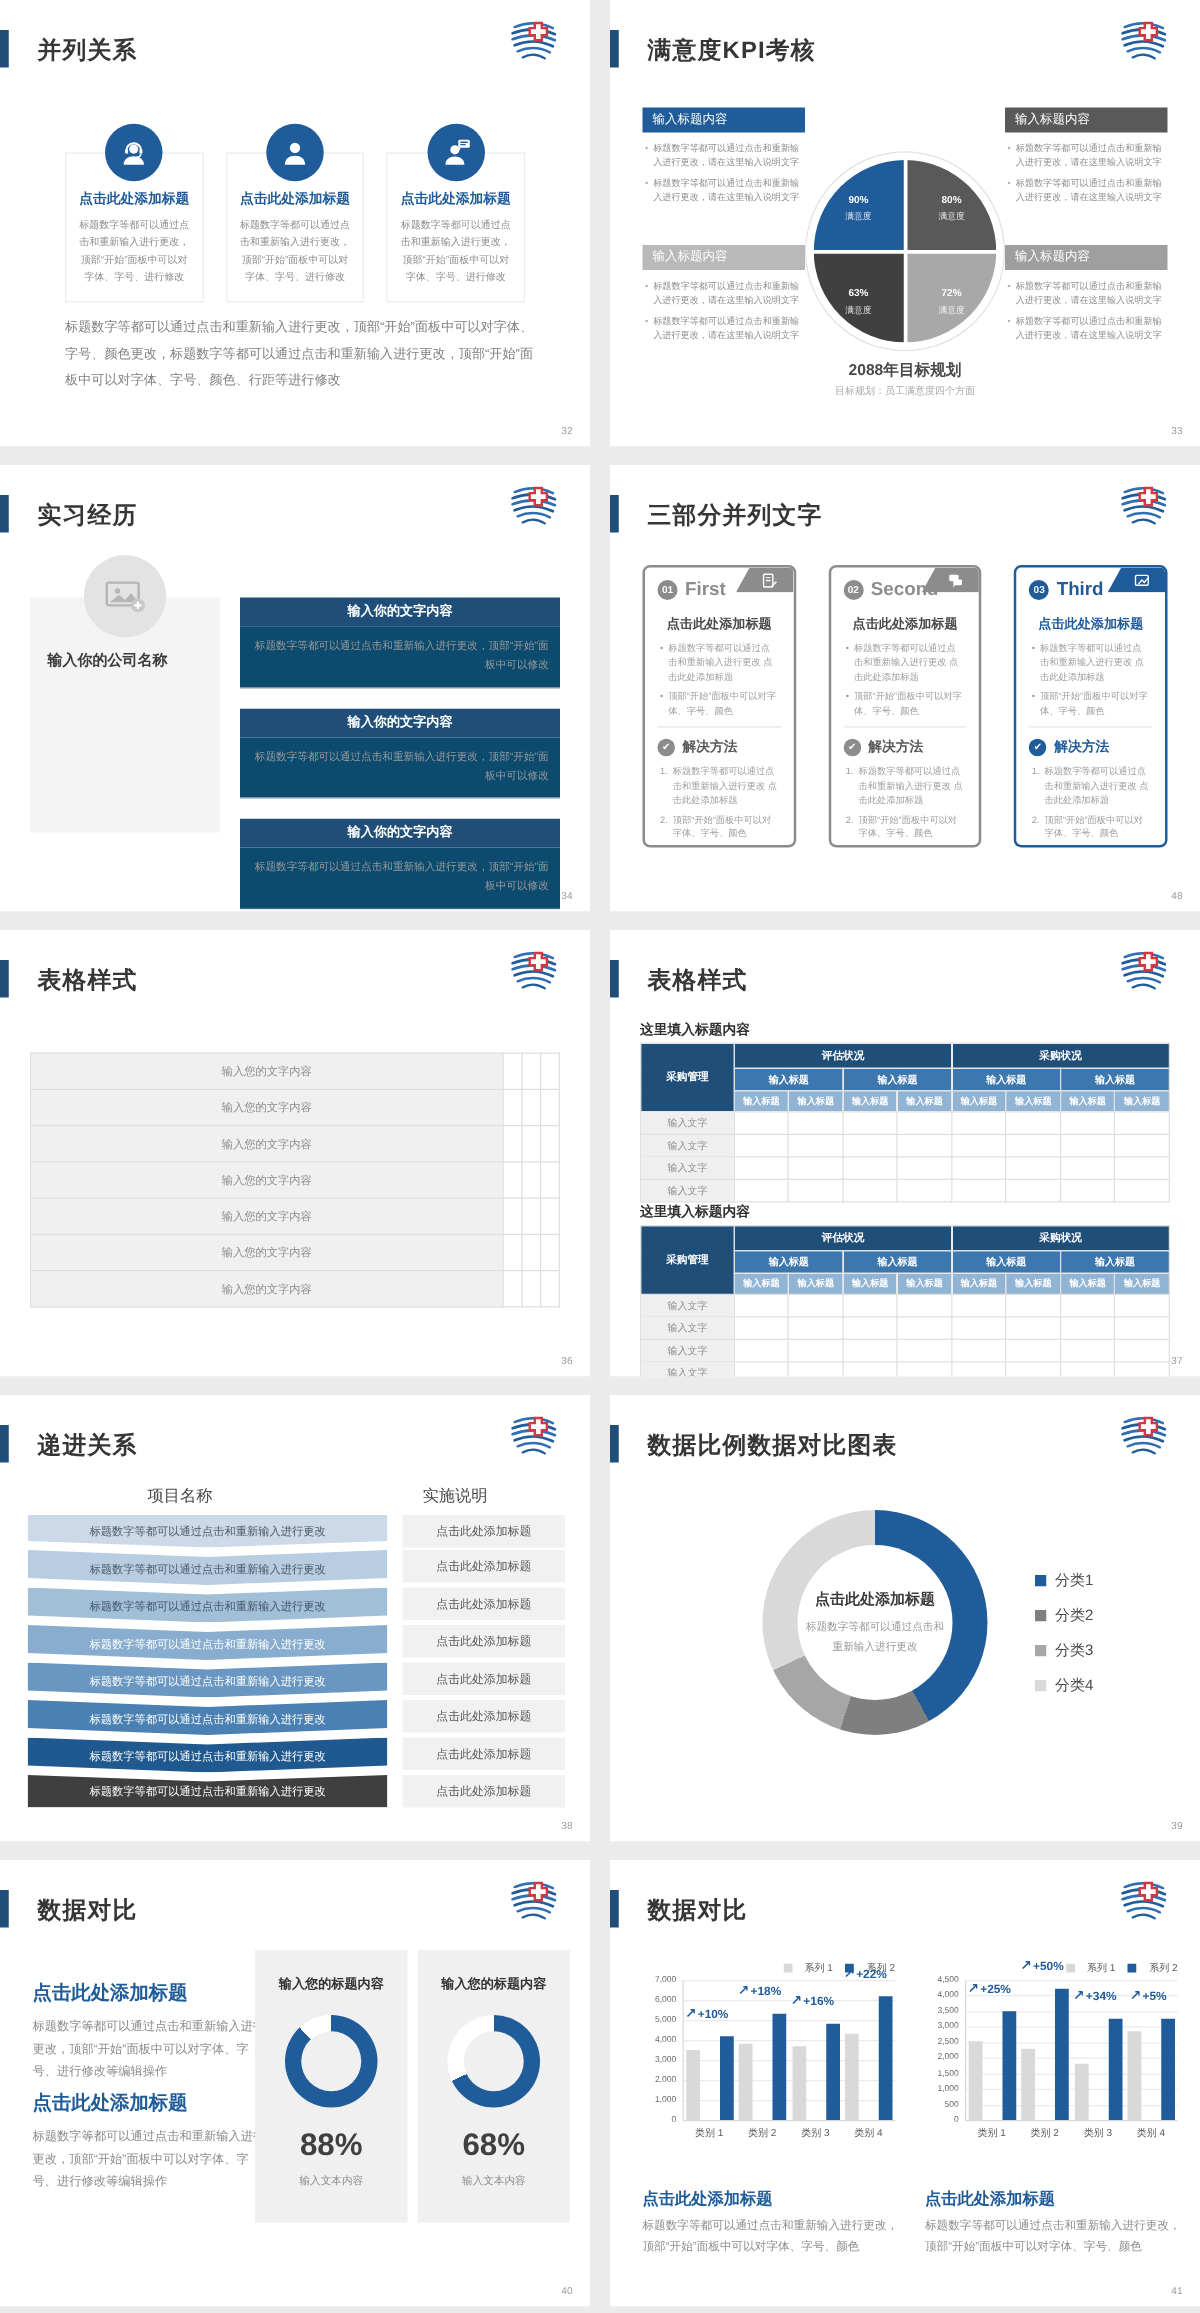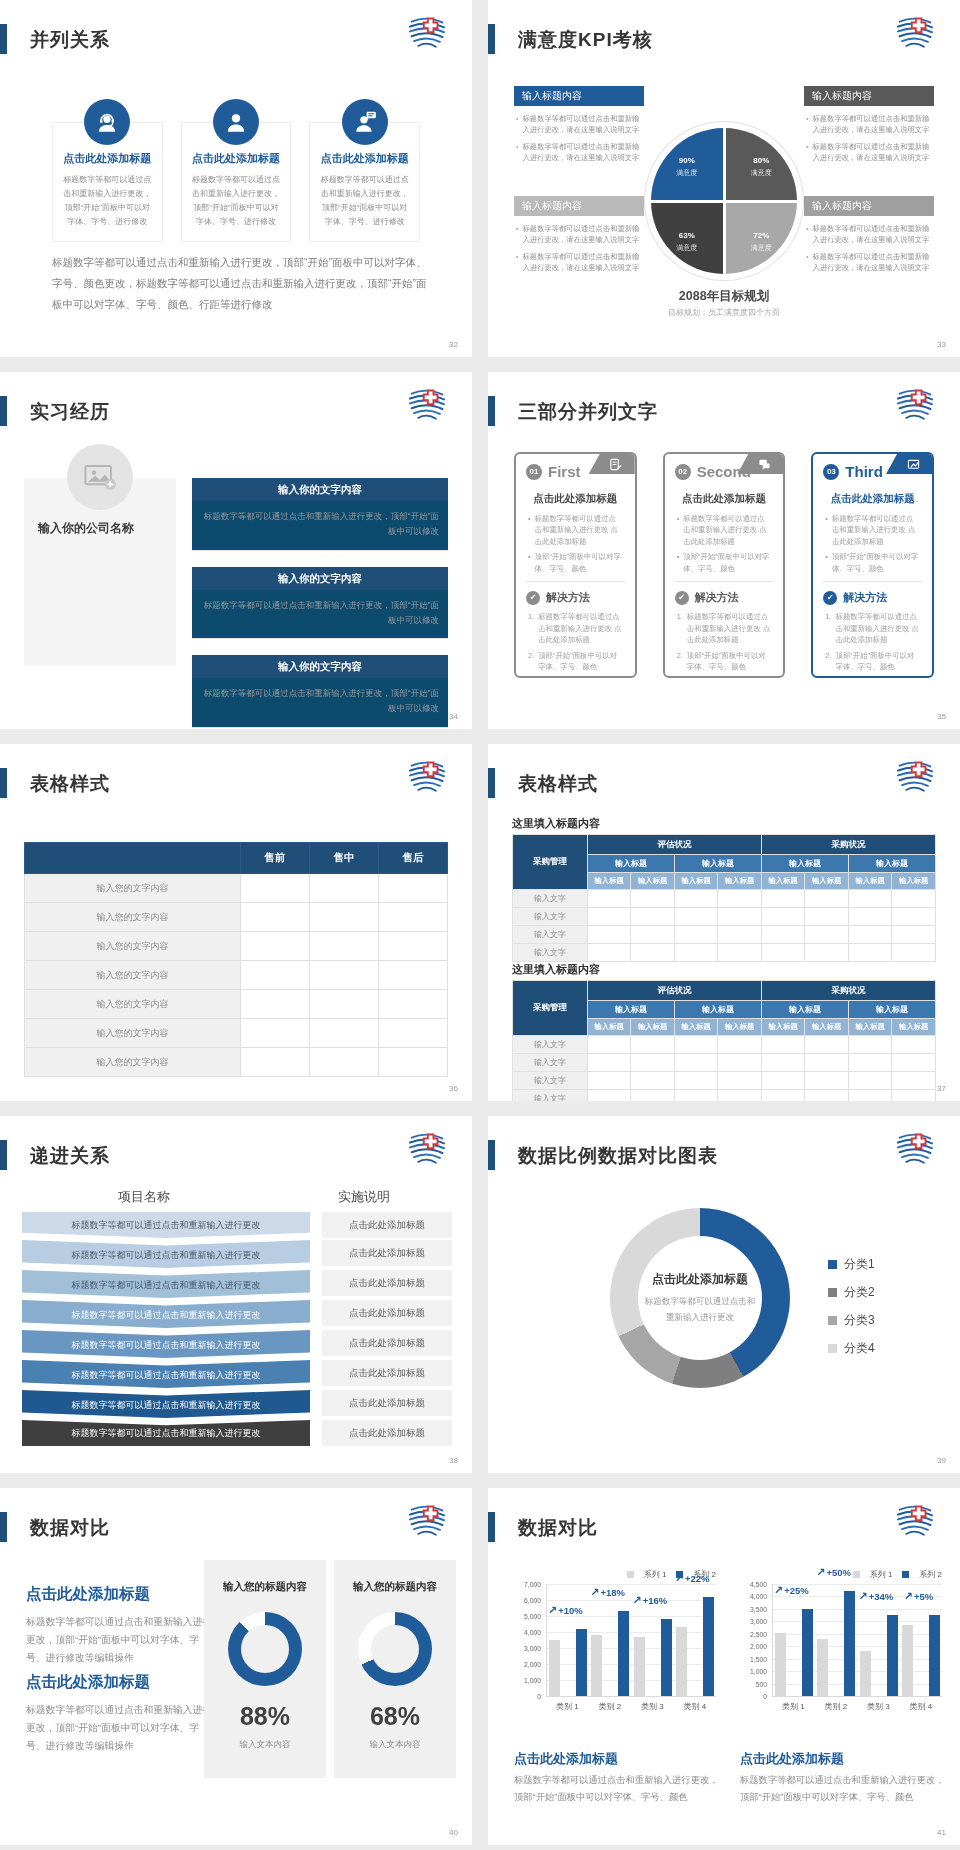--- a/index.html
+++ b/index.html
@@ -457,37 +457,31 @@
         <div class="s35-ol">
           <div class="s35-oli">
               <span>标题数字等都可以通过点击和重新输入进行更改 点击此处添加标题</span>
             </div>
           <div class="s35-oli">
               <span>顶部“开始”面板中可以对字体、字号、颜色</span>
             </div>
         </div>
       </div>
     </div>
-    <div class="pagenum">35</div>
+    <div class="pagenum">48</div>
   </div>
 
   <div class="slide">
     <div class="accent"></div>
     <div class="stitle">表格样式</div>
     <svg class="logo">
         <use href="#logo"></use>
       </svg>
     <table class="s36-table">
         <tbody id="t36">
-          <tr>
-            <th></th>
-            <th>售前</th>
-            <th>售中</th>
-            <th>售后</th>
-          </tr>
           <tr>
             <td class="lbl">输入您的文字内容</td>
             <td></td>
             <td></td>
             <td></td>
           </tr>
           <tr>
             <td class="lbl">输入您的文字内容</td>
             <td></td>
             <td></td>

